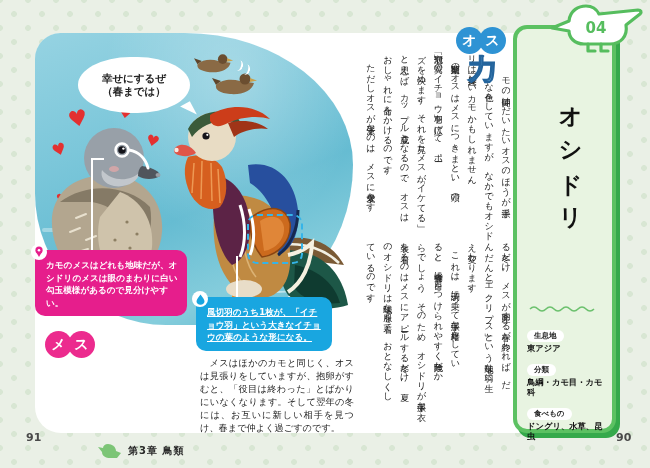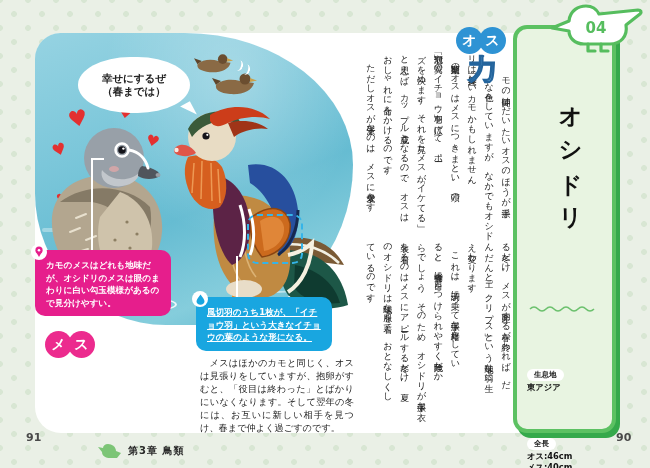--- a/index.html
+++ b/index.html
@@ -22,21 +22,21 @@
   
   .bubble{position:absolute;left:78px;top:57px;width:112px;height:56px;background:#fff;border-radius:56px/30px;
     display:flex;flex-direction:column;align-items:center;justify-content:center;z-index:6;}
   .bubble div{font-size:10.5px;font-weight:bold;color:#222;line-height:13px;}
   .bubble-tail{position:absolute;left:183px;top:103px;width:0;height:0;border-top:15px solid #fff;
     border-left:11px solid transparent;transform:rotate(-28deg);z-index:6;}
   .motion{position:absolute;width:7px;height:11px;border-right:2.5px solid #fff;border-radius:50%;}
   
   .callout{position:absolute;border-radius:10px;color:#fff;font-weight:bold;font-size:8.6px;line-height:12.5px;
     padding:9px 9px 7px 11px;box-sizing:border-box;z-index:7;}
-  .callout-pink{left:35px;top:250px;width:136px;background:#e61e8c;}
+  .callout-pink{left:35px;top:250px;width:152px;background:#e61e8c;}
   .callout-blue{left:196px;top:297px;width:136px;background:#19a6e0;text-decoration:underline;}
   .callout-ic{position:absolute;left:-4px;top:-6px;width:16px;height:16px;background:#fff;border-radius:50%;
     display:flex;align-items:center;justify-content:center;}
   .lead-line{position:absolute;background:#fff;z-index:5;}
   .dash-box{position:absolute;left:247px;top:214px;width:52px;height:46px;border:2px dashed #35b4e8;border-radius:10px;z-index:5;}
   
   .badge{position:absolute;display:flex;z-index:8;}
   .badge span{width:27px;height:27px;border-radius:50%;color:#fff;font-weight:bold;font-size:14px;
     display:flex;align-items:center;justify-content:center;}
   .badge span+span{margin-left:-4px;}
@@ -51,21 +51,21 @@
   .pad-a{padding-top:22px;}.pad-b{padding-top:27px;}
   
   .hpara{position:absolute;width:154px;font-size:9.2px;line-height:13px;color:#222;text-align:justify;}
   
   .sidebar{position:absolute;left:513px;top:25px;width:95px;height:400px;background:#e8f4e1;
     border:4px solid #5cc162;border-radius:14px;box-shadow:4px 5px 0 #35a94b;z-index:3;}
   .species-title{position:absolute;left:39px;top:62px;writing-mode:vertical-rl;text-orientation:mixed;
     font-size:23px;font-weight:900;color:#111;letter-spacing:7px;}
   .wavy{position:absolute;left:12px;top:276px;}
   .info-list{position:absolute;left:10px;top:294px;width:80px;}
-  .info-row{margin-bottom:4px;margin-top:39px;}
+  .info-row{margin-bottom:4px;}
   .info-label{display:inline-block;background:#fff;border-radius:7px;padding:1px 7px;font-size:7.5px;font-weight:bold;color:#222;}
   .info-value{font-size:8.3px;font-weight:bold;color:#111;margin-top:1px;line-height:10px;}
   .tab{position:absolute;left:548px;top:1px;z-index:9;}
   
   .pageno{position:absolute;top:431px;font-size:11px;font-weight:bold;color:#4a4a4a;}
   .footer-chapter{position:absolute;left:98px;top:443px;display:flex;align-items:center;z-index:2;}
   .footer-chapter .txt{font-size:10px;font-weight:bold;color:#2a2a2a;margin-left:6px;letter-spacing:1px;}
   svg{display:block;}
 </style>
 </head>
@@ -246,26 +246,22 @@
     <div class="species-title">オシドリ</div>
     <svg class="wavy" width="70" height="8" viewBox="0 0 70 8">
       <path d="M1 4 Q5 0 9 4 T17 4 T25 4 T33 4 T41 4 T49 4 T57 4 T65 4" stroke="#6cc16e" stroke-width="1.6" fill="none"></path>
     </svg>
     <div class="info-list">
       <div class="info-row">
         <span class="info-label">生息地</span>
         <div class="info-value">東アジア</div>
       </div>
       <div class="info-row">
-        <span class="info-label">全長</span>
-        <div class="info-value">オス:46cm</div>
-        <div class="info-value">メス:40cm</div>
-      </div>
-      <div class="info-row">
         <span class="info-label">分類</span>
+        <div class="info-value">鳥綱・カモ目・カモ科</div>
       </div>
       <div class="info-row">
         <span class="info-label">食べもの</span>
         <div class="info-value">ドングリ、水草、昆虫</div>
       </div>
     </div>
   </div>
 
   <div class="tab">
     <svg width="96" height="54" viewBox="0 0 96 54">

